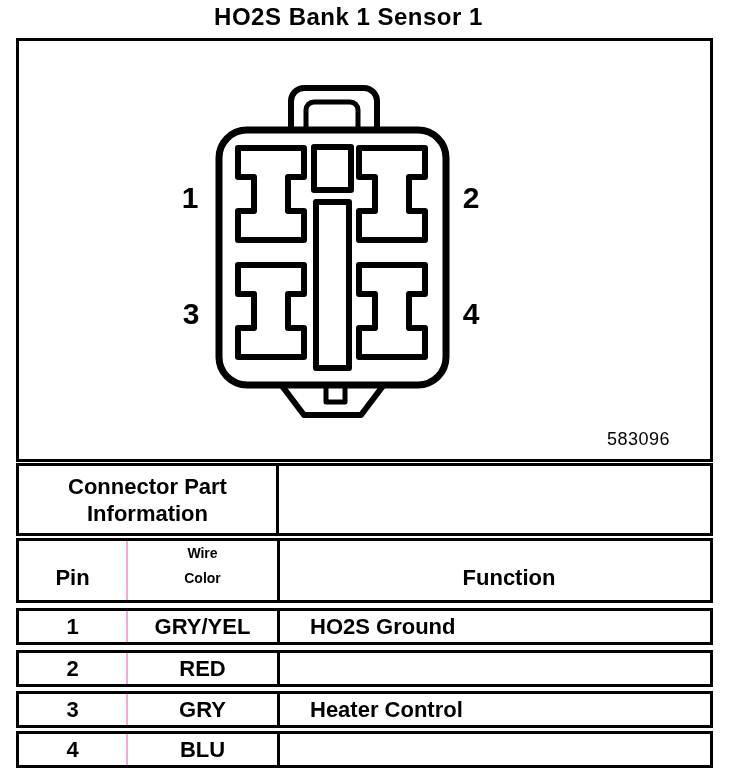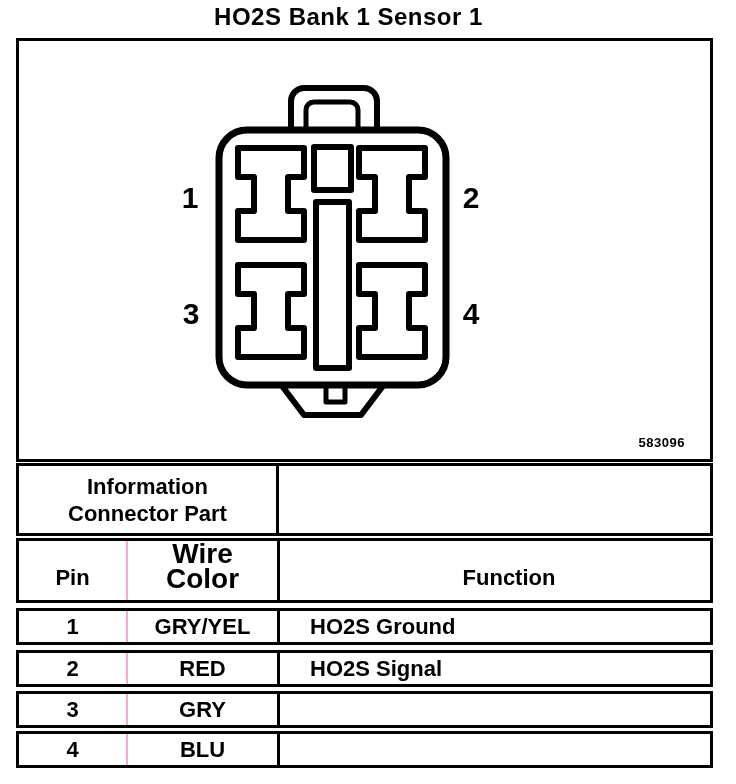--- a/index.html
+++ b/index.html
@@ -25,23 +25,23 @@
     position: relative;
     margin-left: 16px;
     width: 697px; height: 424px;
     border: 3px solid #000;
     box-sizing: border-box;
     background: #fff;
   }
   .diagram-box svg { position: absolute; left: 0; top: 0; }
   .fig-num {
     position: absolute;
-    right: 25px; bottom: 9px;
-    font-size: 13px;
-    font-weight: bold;
+    right: 40px; bottom: 9px;
+    font-size: 18px;
+    font-weight: normal;
     letter-spacing: 0.5px;
   }
   .row {
     margin-left: 16px;
     width: 697px;
     border: 3px solid #000;
     box-sizing: border-box;
     display: flex;
     background: #fff;
   }
@@ -73,21 +73,21 @@
   .cell-pin   { width: 107px; border-right: 2px solid #f9a8d4; }
   .cell-wire  { width: 149px; border-right: 3px solid #000; }
   .cell-func  { flex: 1; }
   .h-pin {
     display: flex; align-items: flex-end; justify-content: center;
     padding-bottom: 9px; font-size: 22px; font-weight: bold;
   }
   .h-wire {
     display: flex; flex-direction: column;
     justify-content: flex-end; align-items: center;
-    padding-bottom: 9px; font-size: 28px; font-weight: bold; line-height: 25px;
+    padding-bottom: 9px; font-size: 14px; font-weight: bold; line-height: 25px;
     text-align: left;
   }
   .h-func {
     display: flex; align-items: flex-end; justify-content: center;
     padding-bottom: 9px; font-size: 22px; font-weight: bold; margin-left: 28px;
   }
   .data-row { height: 37px; }
   .data-row .cell-pin, .data-row .cell-wire {
     display: flex; align-items: center; justify-content: center;
     font-size: 22px; font-weight: bold;
@@ -133,22 +133,22 @@
       <text x="452" y="167">2</text>
       <text x="172" y="283">3</text>
       <text x="452" y="283">4</text>
     </g>
   </svg>
   <div class="fig-num">583096</div>
 </div>
 
 <div class="row part-row">
   <div class="part-label-cell">
+    <span>Connector Part</span>
     <span>Information</span>
-    <span>Connector Part</span>
   </div>
 </div>
 
 <div class="row header-row">
   <div class="cell-pin h-pin">Pin</div>
   <div class="cell-wire h-wire">
     <span>Wire</span>
     <span>Color</span>
   </div>
   <div class="cell-func h-func">Function</div>
@@ -156,24 +156,24 @@
 
 <div class="row data-row mt5">
   <div class="cell-pin">1</div>
   <div class="cell-wire">GRY/YEL</div>
   <div class="cell-func">HO2S Ground</div>
 </div>
 
 <div class="row data-row mt5">
   <div class="cell-pin">2</div>
   <div class="cell-wire">RED</div>
-  <div class="cell-func">HO2S Signal</div>
 </div>
 
 <div class="row data-row mt4">
   <div class="cell-pin">3</div>
   <div class="cell-wire">GRY</div>
+  <div class="cell-func">Heater Control</div>
 </div>
 
 <div class="row data-row mt3">
   <div class="cell-pin">4</div>
   <div class="cell-wire">BLU</div>
 </div>
 
 </body></html>

